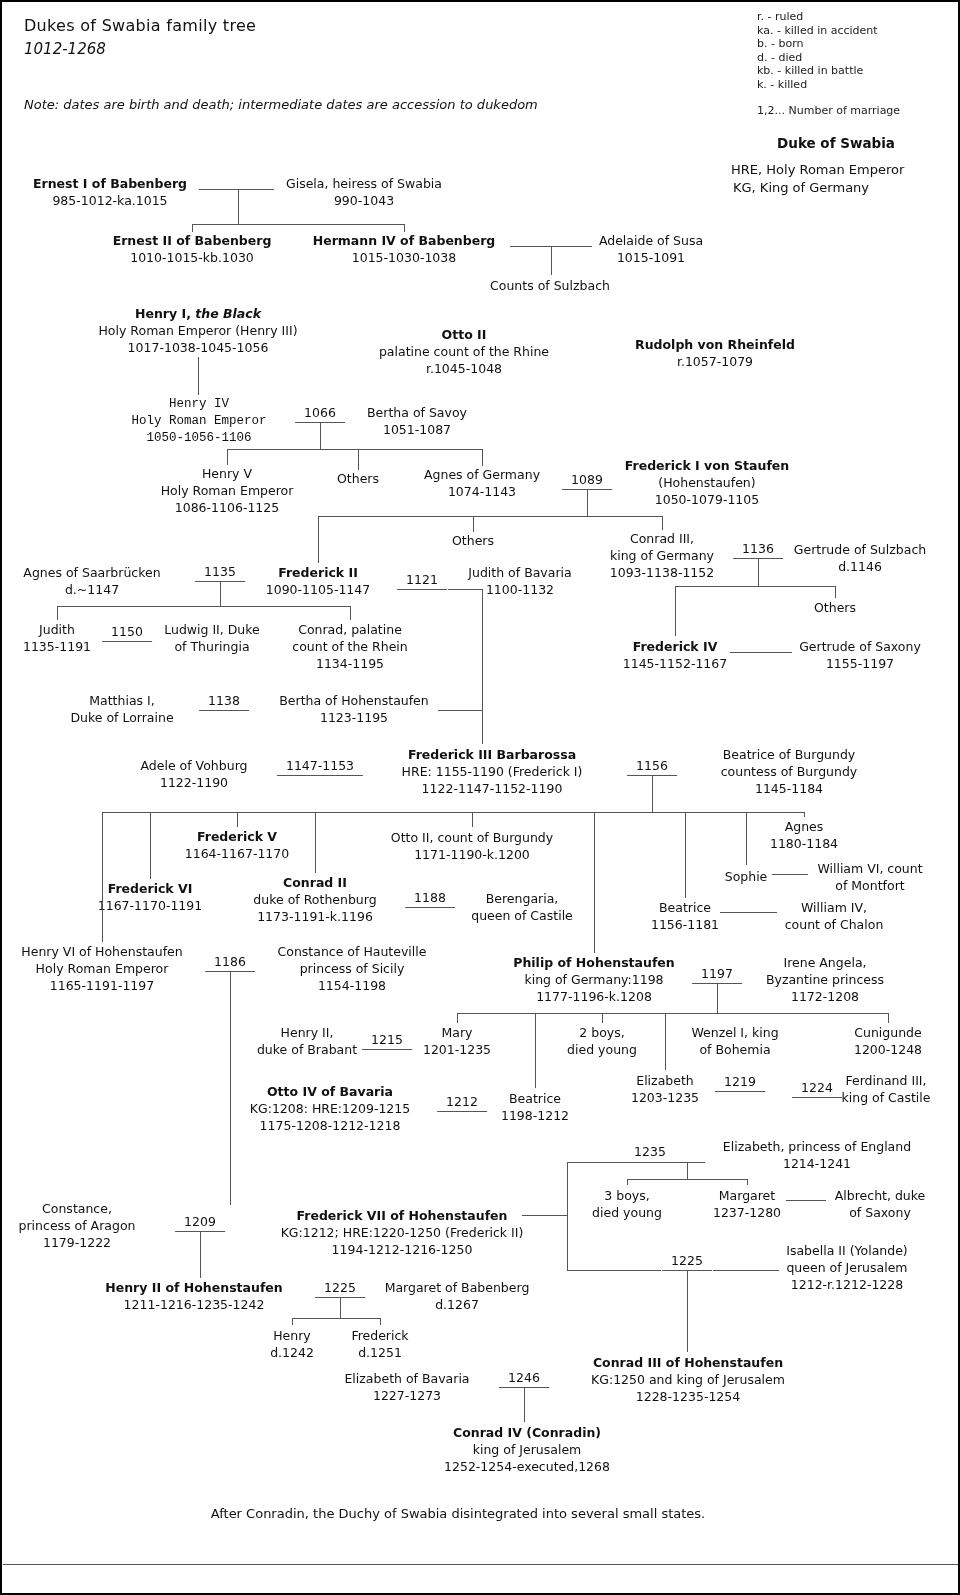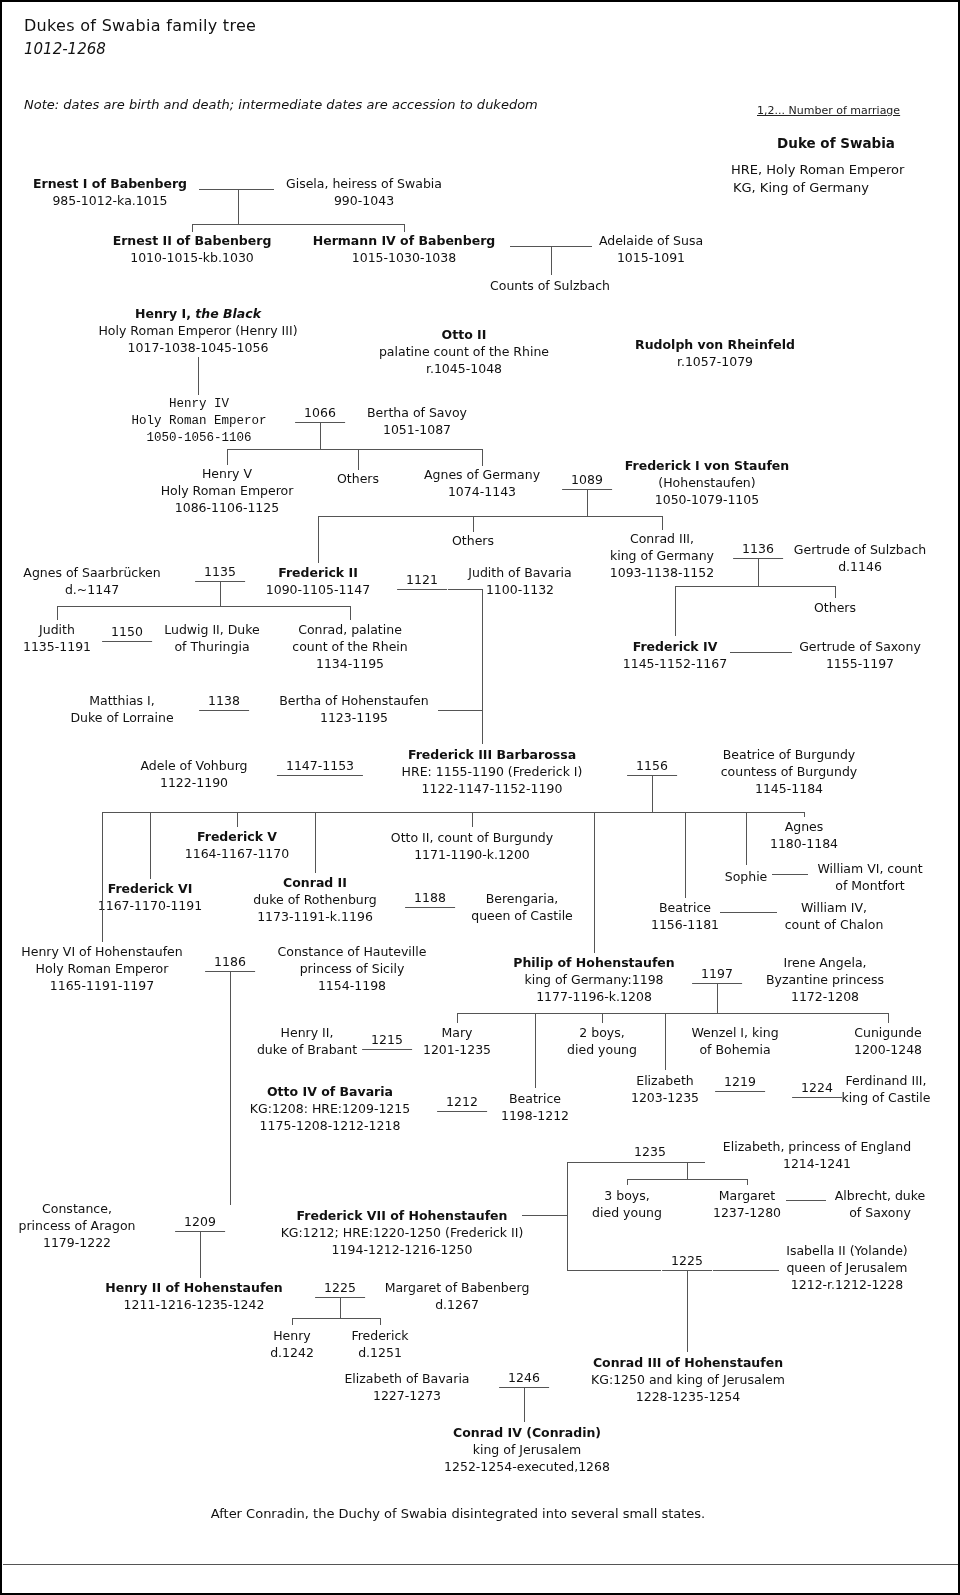--- a/index.html
+++ b/index.html
@@ -13,21 +13,21 @@
 
   .legend-symbols { position:absolute; left:644px; top:8px; font-size:11px; color:#222; }
   .lrow { display:flex; align-items:center; height:16px; gap:7px; }
   .sym  { display:inline-block; flex:0 0 auto; }
   .sym.vs { width:1px;  height:12px; background:#555; margin-left:2px; margin-right:4px; }
   .sym.vd { width:1px;  height:12px; background:repeating-linear-gradient(#555 0 3px, transparent 3px 5px); margin-left:2px; margin-right:4px; }
   .sym.hs { width:26px; height:1px;  background:#555; }
   .sym.hd { width:26px; height:1px;  background:repeating-linear-gradient(90deg,#555 0 4px, transparent 4px 7px); }
 
   .legend-abbr   { position:absolute; left:755px; top:8px;  font-size:11px; line-height:13.5px; color:#222; }
-  .marriage-note { position:absolute; left:755px; top:102px; font-size:11px; color:#222;text-decoration:underline; }
+  .marriage-note { position:absolute; left:755px; top:102px; font-size:11px; color:#222; }
   .duke-label { position:absolute; left:745px; top:133px; width:178px; text-align:center; font-weight:bold; font-size:13.5px; }
   .hre-label  { position:absolute; left:729px; top:160px; font-size:13px; }
   .kg-label   { position:absolute; left:731px; top:178px; font-size:13px; }
 
   .node { position:absolute; transform:translateX(-50%); text-align:center;
           font-size:12.5px; line-height:17px; white-space:nowrap; }
   .node .b { font-weight:bold; }
   .node .i { font-style:italic; }
 
   .marriage { position:absolute; transform:translateX(-50%); font-size:12.5px; line-height:16px;
@@ -41,20 +41,28 @@
   .footer-note { position:absolute; left:0; top:1504px; width:912px; text-align:center; font-size:13px; }
 </style>
 </head>
 <body>
 
 <div class="stage">
   <div class="title">Dukes of Swabia family tree</div>
   <div class="subtitle">1012-1268</div>
   <div class="note">Note: dates are birth and death; intermediate dates are accession to dukedom</div>
 
+  <div class="legend-abbr" id="legend-abbr">
+      <div>r. - ruled</div>
+      <div>ka. - killed in accident</div>
+      <div>b. - born</div>
+      <div>d. - died</div>
+      <div>kb. - killed in battle</div>
+      <div>k. - killed</div>
+    </div>
   <div class="marriage-note">1,2... Number of marriage</div>
   <div class="duke-label">Duke of Swabia</div>
   <div class="hre-label">HRE, Holy Roman Emperor</div>
   <div class="kg-label">KG, King of Germany</div>
 
   <div id="tree-layer">
       <div class="node" style="left: 108px; top: 173px;">
         <div><span class="b">Ernest I of Babenberg</span></div>
         <div><span>985-1012-ka.1015</span></div>
       </div>

